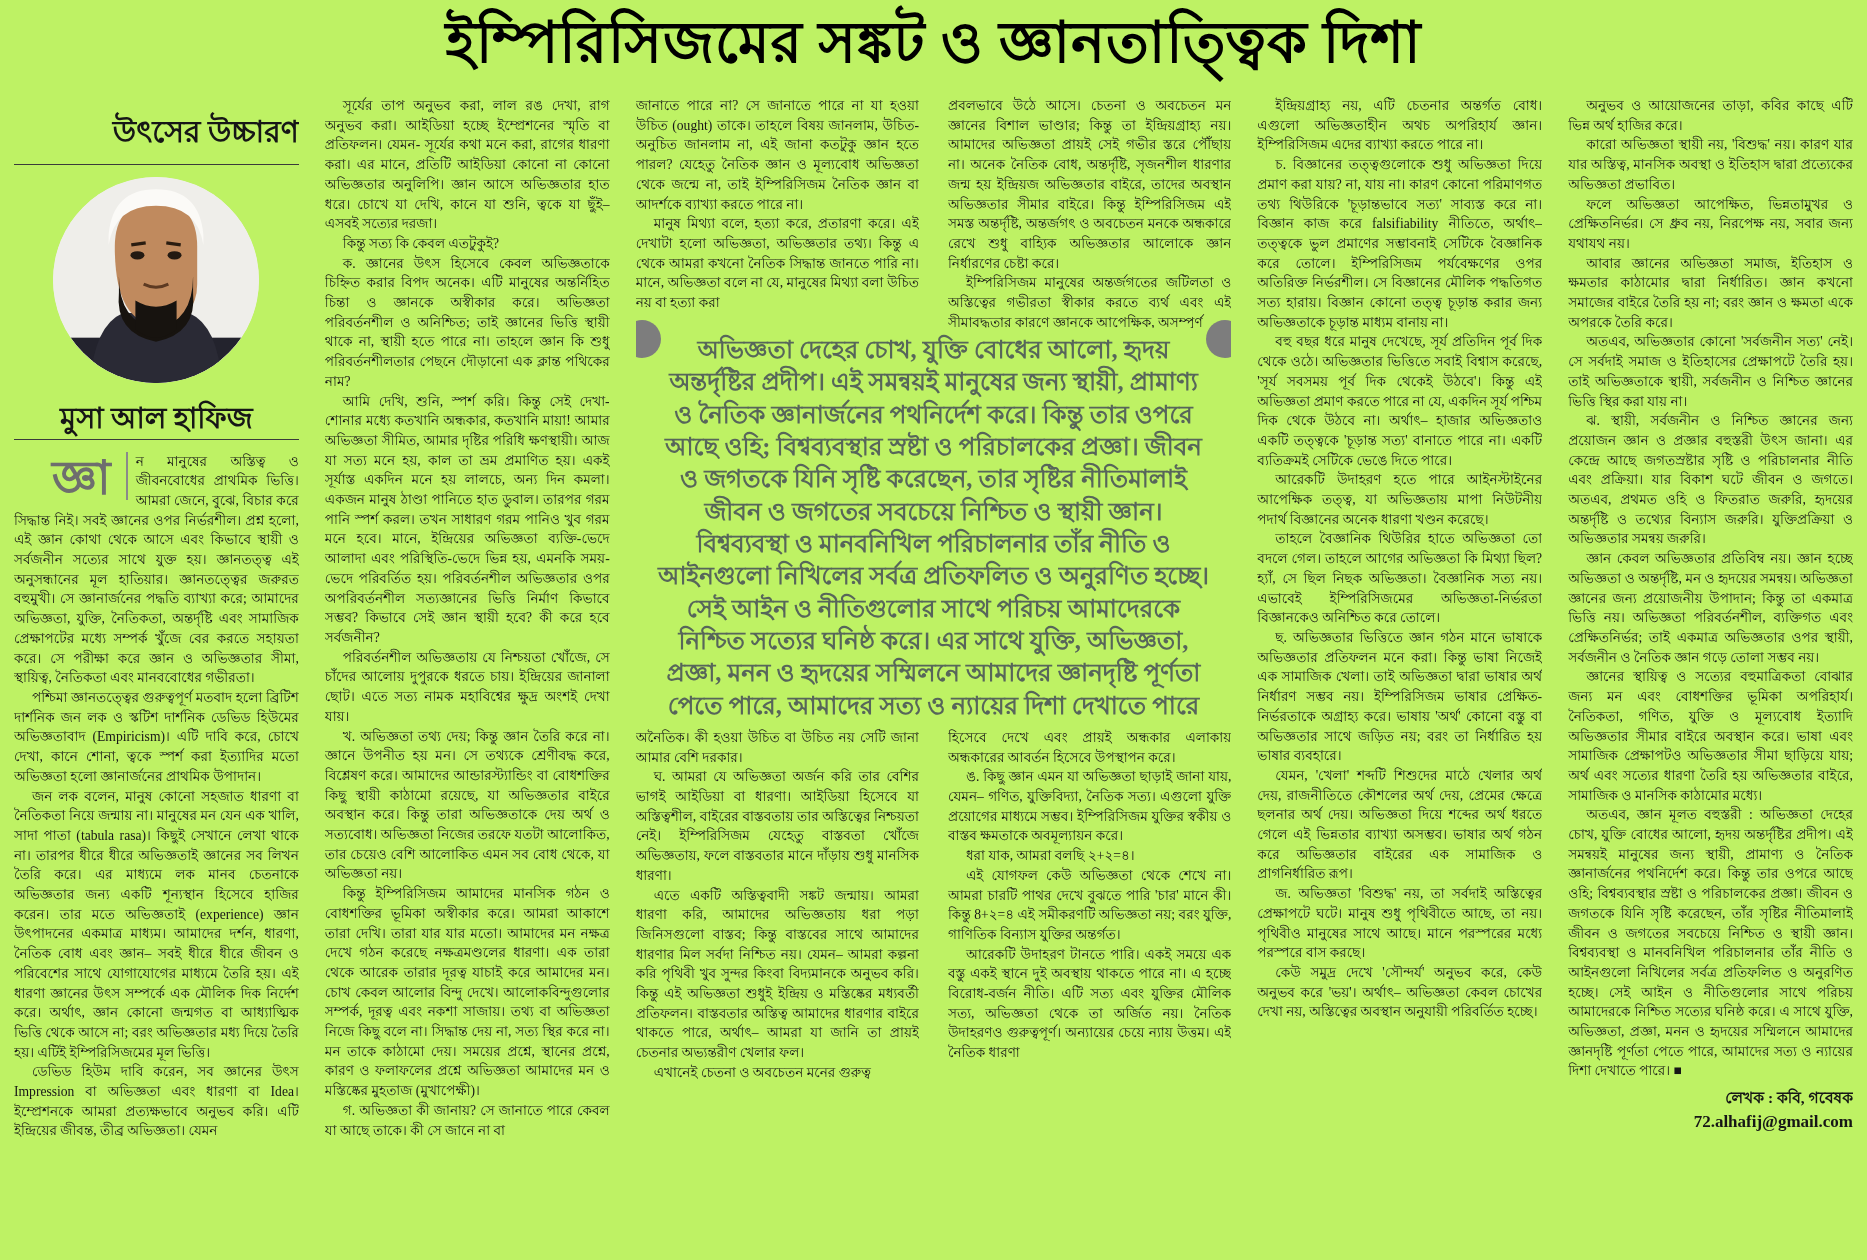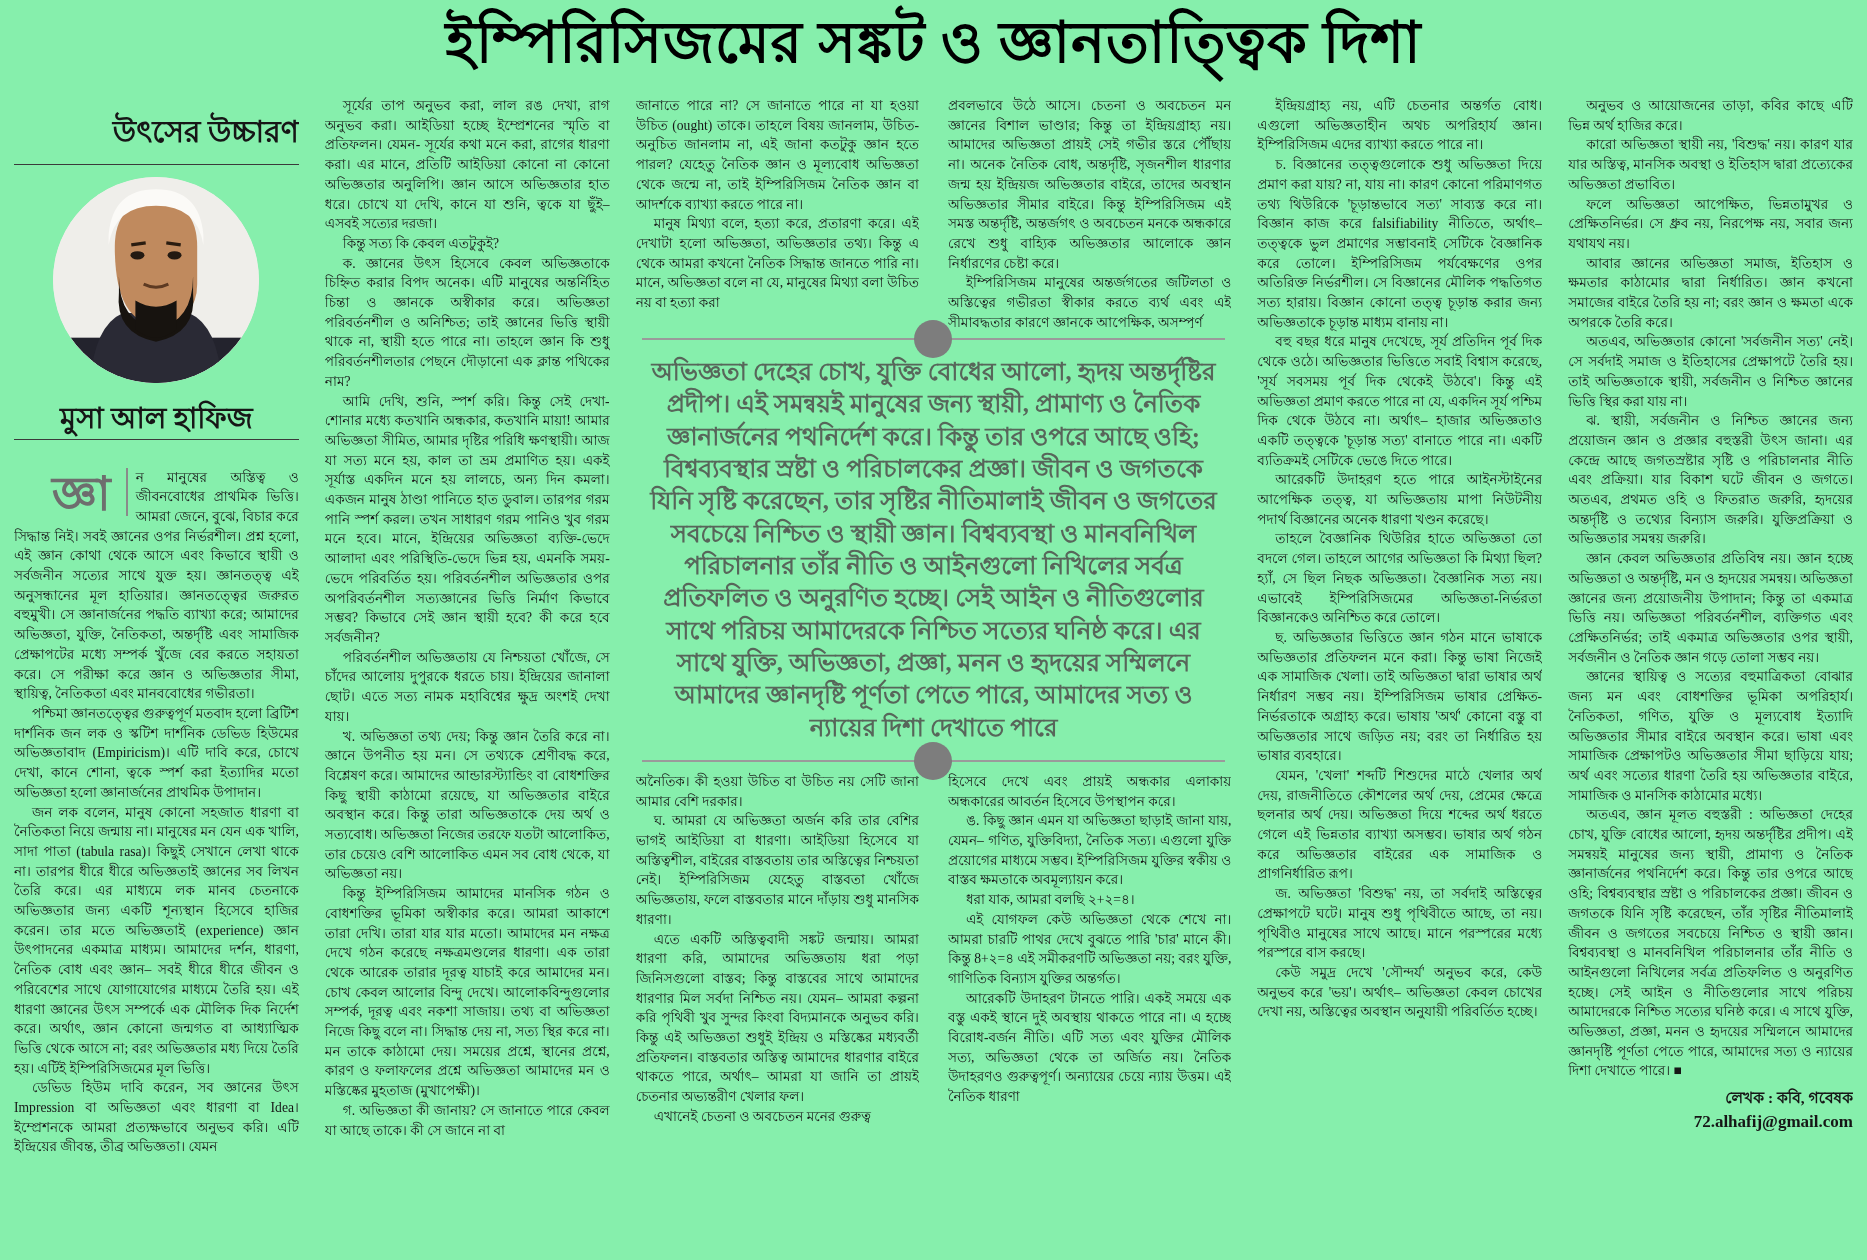--- a/index.html
+++ b/index.html
@@ -1,20 +1,20 @@
 <!DOCTYPE html>
 <html lang="bn"><head>
 <meta charset="utf-8">
 <style>
   html,body{margin:0;padding:0;background:#e9e9e9;}
   .page{
     position:relative;
     width:1867px;height:1260px;
     margin:0 auto;
-    background:#86efac;
+    background:#bef264;
     color:#161616;
     font-family:"Liberation Serif","DejaVu Serif",serif;
     overflow:hidden;
   }
   .masthead{
     height:92px;
     display:flex;align-items:center;justify-content:center;
   }
   .masthead h1{
     margin:0;
@@ -47,21 +47,21 @@
     margin-bottom:12px;
     text-align:right;
   }
   .photo-wrap{display:flex;justify-content:center;margin:6px 0 8px 0;}
   .photo{width:206px;height:206px;border-radius:50%;overflow:hidden;background:#efeeea;}
   .author-name{
     text-align:center;
     font-size:29px;font-weight:700;
     padding:6px 0 0 0;
     border-bottom:1.5px solid #3a3a3a;
-    margin-bottom:28px;
+    margin-bottom:12px;
   }
   .dropcap{
     float:left;
     font-size:47px;
     line-height:0.95;
     font-weight:700;
     color:#6e6e6e;
     padding:4px 15px 0 0;
     border-right:2px solid #8a8a8a;
     margin-right:8px;
@@ -74,21 +74,21 @@
     overflow:hidden;
     gap:29px;
   }
   .mid-top{flex:0 0 232px;}
   .mid-bottom{flex:1 1 auto;}
   .mid-top .subcol,.mid-bottom .subcol{
     font-size:13.6px;line-height:1.45;text-align:justify;overflow:hidden;
   }
   .subcol p{margin:0;text-indent:18px;}
   .subcol p.cont{text-indent:0;}
-  .quote-block{flex:0 0 378px;display:flex;flex-direction:column;justify-content:center;}
+  .quote-block{flex:0 0 378px;display:flex;flex-direction:row;justify-content:center;}
   .rule{position:relative;height:2px;background:#9a9a9a;margin:10px 6px;}
   .rule .dot{
     position:absolute;left:50%;top:50%;
     width:38px;height:38px;border-radius:50%;
     background:#7d7d7d;
     transform:translate(-50%,-50%);
   }
   .quote-text{
     text-align:center;
     font-size:24.5px;

